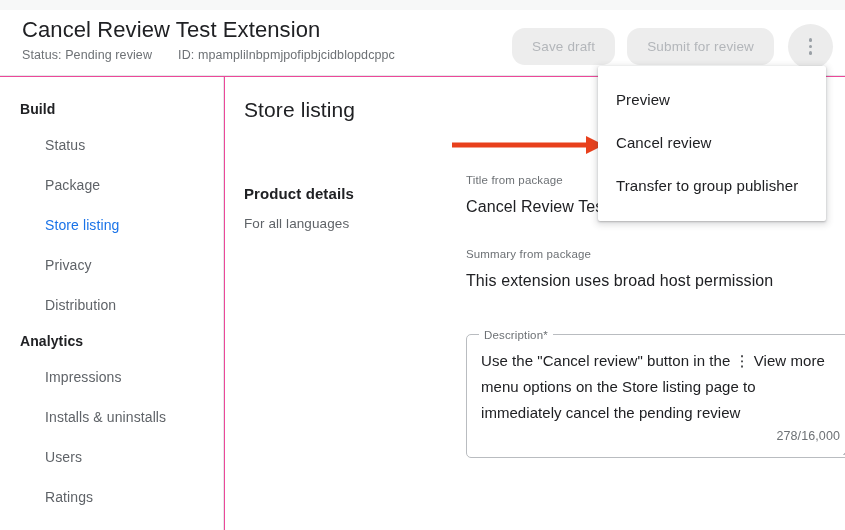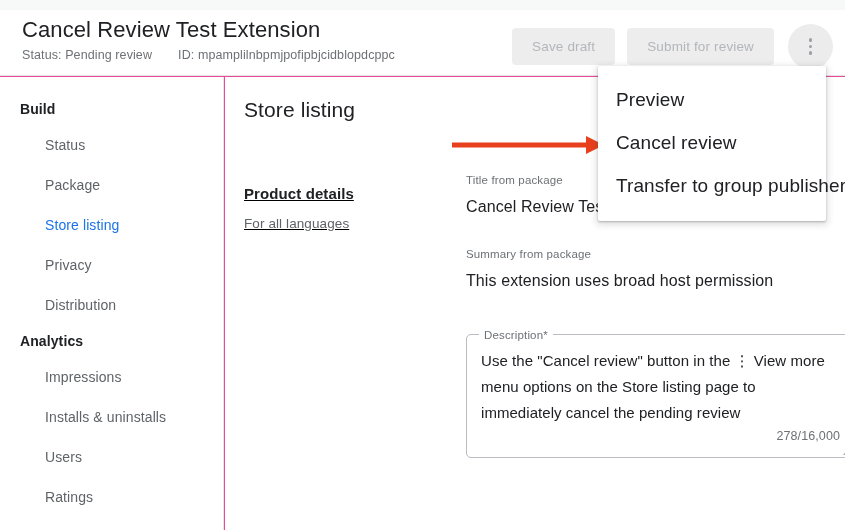--- a/index.html
+++ b/index.html
@@ -73,21 +73,21 @@
     right: 12px; top: 14px;
     display: flex;
     align-items: center;
     gap: 12px;
   }
 
   .btn-disabled {
     height: 37px;
     padding: 0 20px;
     border: none;
-    border-radius: 4px;
+    border-radius: 13px;
     background: #ededed;
     color: #b3b6ba;
     font-family: "Liberation Sans", sans-serif;
     font-size: 13.5px;
     letter-spacing: 0.15px;
     display: flex;
     align-items: center;
     justify-content: center;
     white-space: nowrap;
   }
@@ -158,21 +158,20 @@
     line-height: 28px;
     color: #202124;
     letter-spacing: 0.1px;
   }
 
   
   .form-left {
     position: absolute;
     left: 19px; top: 106px;
     width: 190px;
-    text-decoration: underline;
   }
 
   .section-label {
     font-size: 15px;
     line-height: 21px;
     font-weight: bold;
     color: #202124;
     letter-spacing: 0.1px;
   }
 
@@ -306,21 +305,21 @@
     left: 598px; top: 66px;
     width: 228px;
     padding: 12px 0 14px;
     background: #ffffff;
     border-radius: 2px;
     box-shadow: 0 2px 6px 2px rgba(60,64,67,0.16), 0 1px 2px rgba(60,64,67,0.3);
   }
 
   .menu-item {
     padding: 11px 0 11px 18px;
-    font-size: 19px;
+    font-size: 15px;
     line-height: 21px;
     color: #202124;
     letter-spacing: 0.1px;
     white-space: nowrap;
   }
 </style>
 </head>
 <body>
 
 <div id="app">

